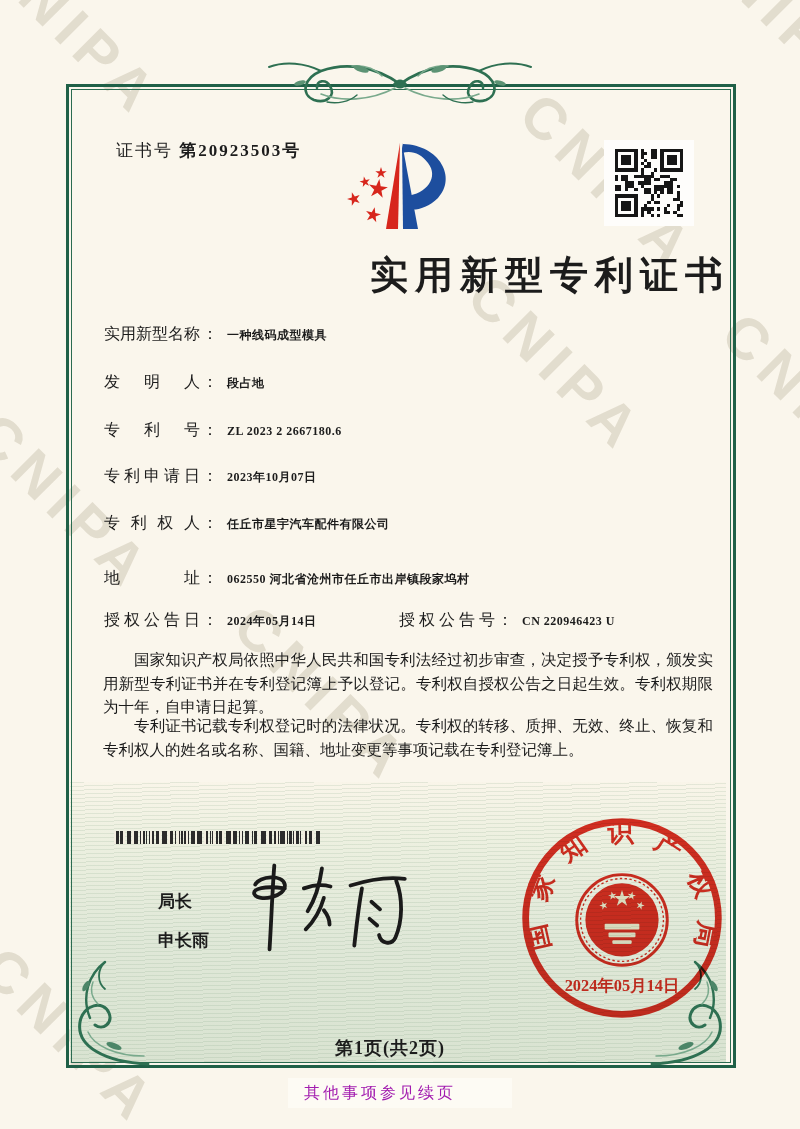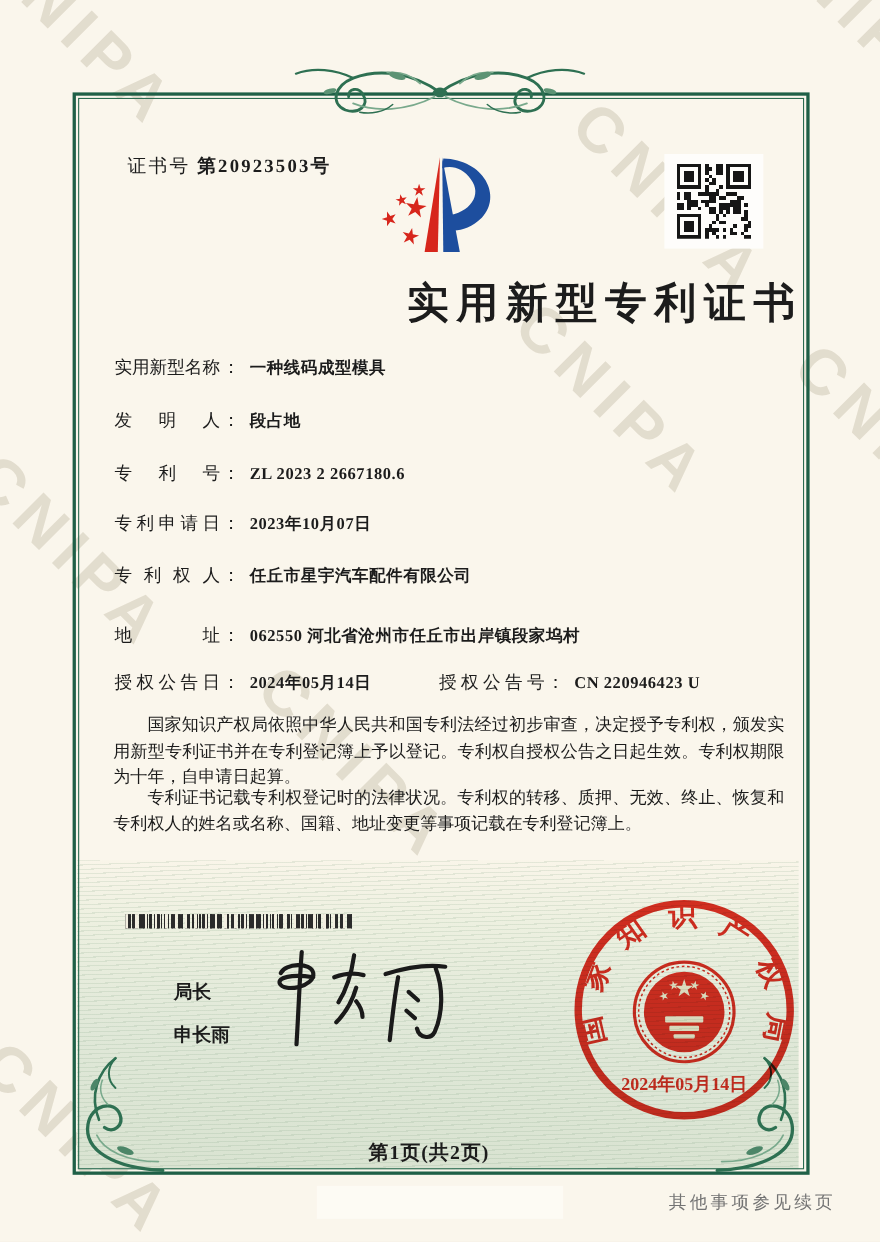--- a/index.html
+++ b/index.html
@@ -27,42 +27,42 @@
   .qr-wrap{position:absolute;z-index:3;left:604px;top:140px;width:90px;height:86px;background:#fefdfb;
            display:flex;align-items:center;justify-content:center;}
   .qr-wrap svg{width:68px;height:68px;}
   .doc-title{position:absolute;z-index:3;left:70px;top:250px;width:660px;text-align:right;
              font-size:38px;font-weight:700;letter-spacing:7px;text-indent:7px;}
   
   .row{position:absolute;z-index:3;left:104px;width:600px;height:24px;}
   .lbl{display:inline-block;width:96px;font-size:16px;text-align:justify;text-align-last:justify;
        vertical-align:baseline;}
   .sep{font-size:16px;margin:0 9px 0 2px;}
-  .val{font-size:15px;font-weight:700;letter-spacing:0.5px;}
+  .val{font-size:12px;font-weight:700;letter-spacing:0.5px;}
   .pair2{position:absolute;left:295px;top:0;}
   
   .para{position:absolute;z-index:3;left:103px;width:610px;font-size:15.5px;line-height:23.5px;
         text-align:justify;text-indent:2em;color:#1b1b1b;}
   
   .barcode{position:absolute;z-index:3;left:114px;top:831px;width:206px;height:13px;
            background:
              repeating-linear-gradient(90deg,#f2eee0 0 2px,transparent 2px 9px),
              repeating-linear-gradient(90deg,#2b2b2b 0 1.5px,transparent 1.5px 3.2px),
              repeating-linear-gradient(90deg,#2b2b2b 0 3px,transparent 3px 7px);}
   .director{position:absolute;z-index:3;left:114px;top:890px;
             font-family:"Liberation Sans","DejaVu Sans",sans-serif;font-weight:700;font-size:17px;}
   .director div{margin-bottom:16px;margin-left:44px;}
   .sig{position:absolute;z-index:3;left:238px;top:856px;width:185px;height:100px;}
   .seal{position:absolute;z-index:4;left:516px;top:812px;width:212px;height:212px;
         opacity:0.95;mix-blend-mode:multiply;}
   .page-info{position:absolute;z-index:3;left:70px;top:1036px;width:640px;text-align:center;
              font-size:18px;font-weight:600;letter-spacing:1px;}
   .cont-strip{position:absolute;z-index:3;left:288px;top:1078px;width:224px;height:30px;background:#fdfbf4;}
-  .cont-note{position:absolute;z-index:3;left:0;top:1083px;width:760px;text-align:right;
-             font-size:16px;letter-spacing:3px;color:#737373;}
+  .cont-note{position:absolute;z-index:3;left:0;top:1083px;width:760px;text-align:center;
+             font-size:16px;letter-spacing:3px;color:#a21caf;}
 </style>
 </head>
 <body>
 
 <div class="page">
 
   <div class="wm" style="left:-38px;top:-6px">CNIPA</div>
   <div class="wm" style="left:668px;top:-24px">CNIPA</div>
   <div class="wm" style="left:498px;top:148px">CNIPA</div>
   <div class="wm" style="left:446px;top:330px">CNIPA</div>

